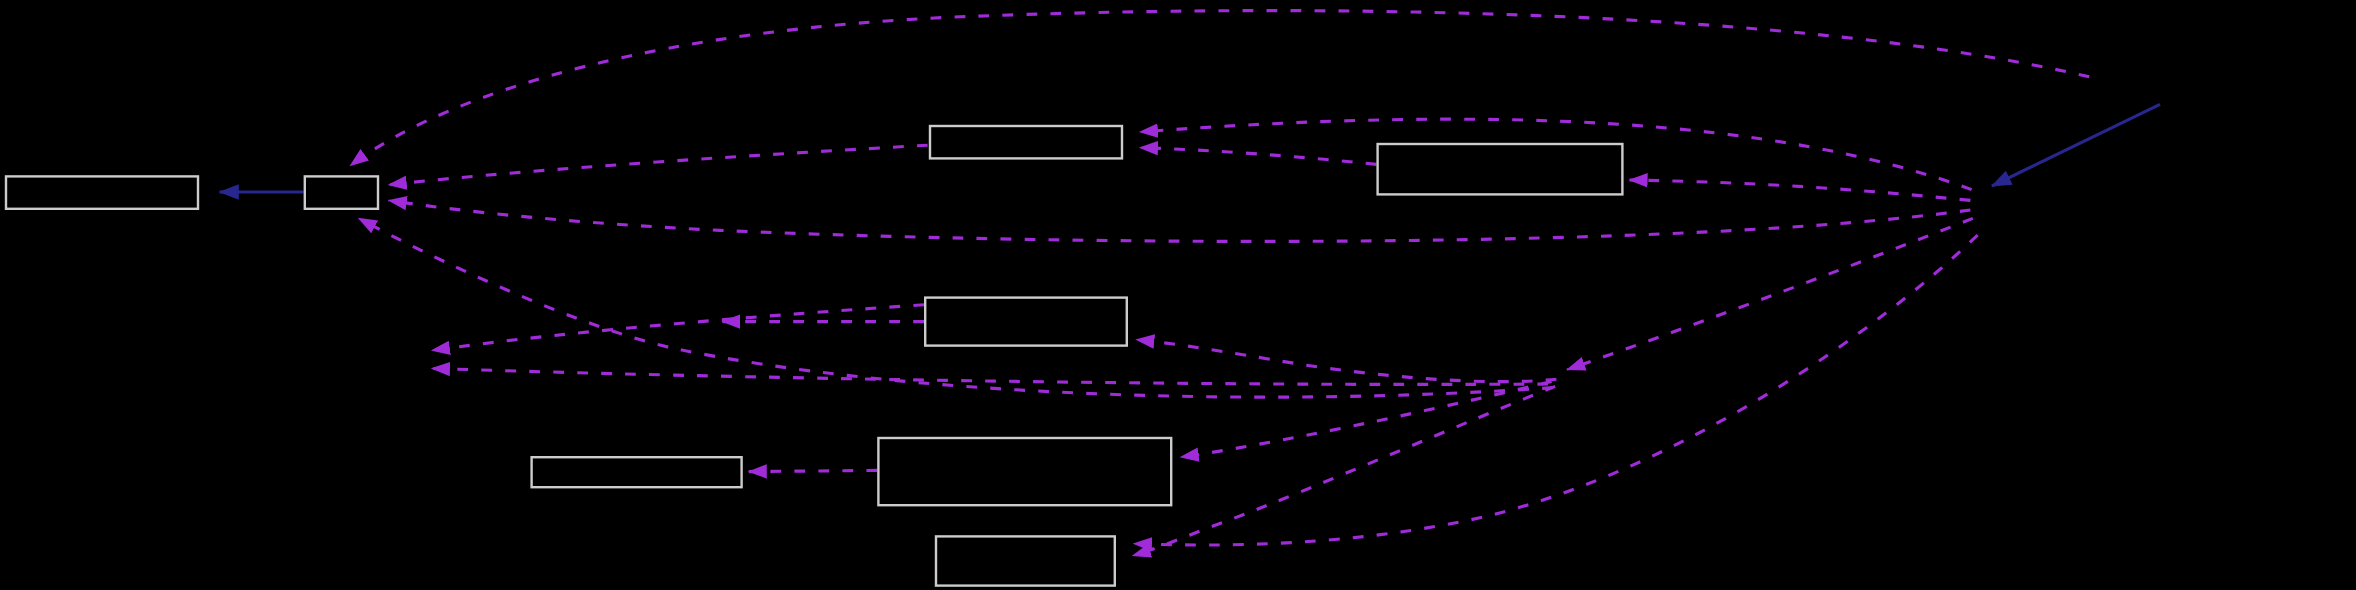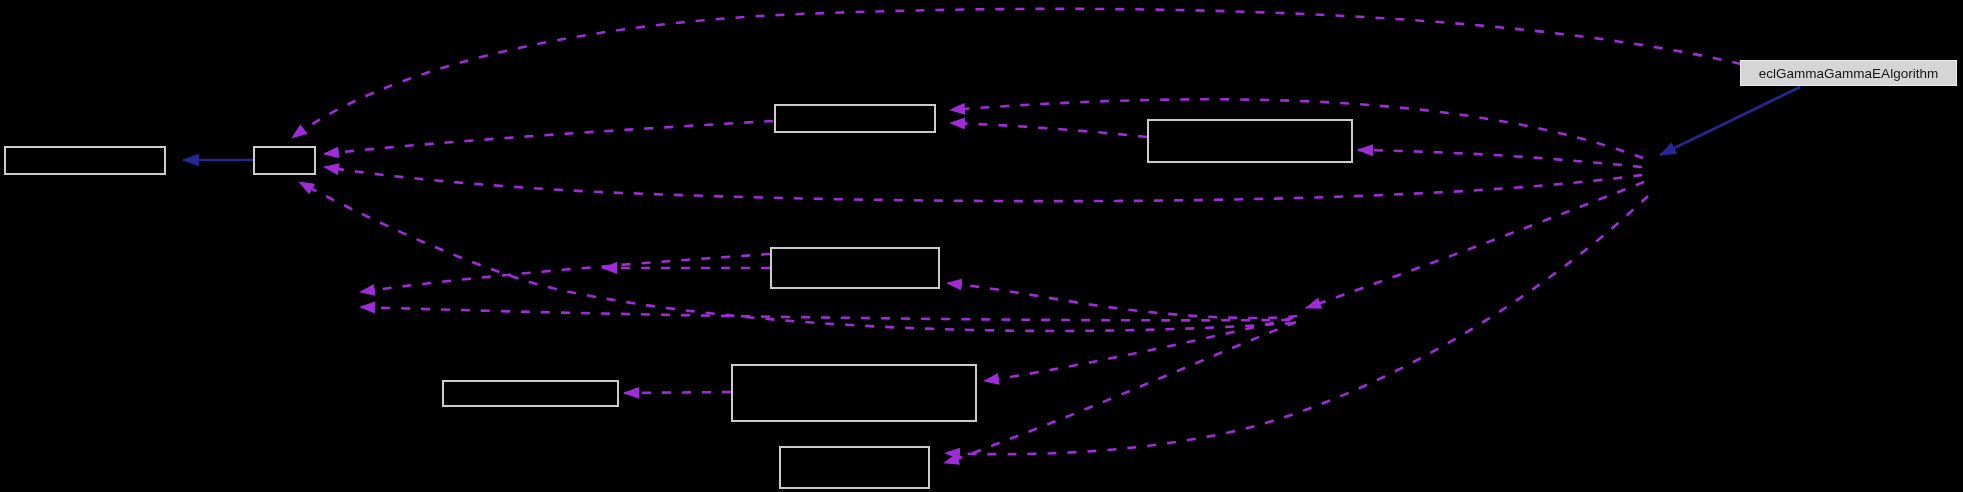--- a/index.html
+++ b/index.html
@@ -74,16 +74,13 @@
       <path d="M 731,392 L 624,393" class="edge-dashed" marker-end="url(#arrow-dash)"></path>
       <rect x="5" y="147" width="160" height="27" class="graph-node"></rect>
       <rect x="254" y="147" width="61" height="27" class="graph-node"></rect>
       <rect x="775" y="105" width="160" height="27" class="graph-node"></rect>
       <rect x="1148" y="120" width="204" height="42" class="graph-node"></rect>
       <rect x="771" y="248" width="168" height="40" class="graph-node"></rect>
       <rect x="443" y="381" width="175" height="25" class="graph-node"></rect>
       <rect x="732" y="365" width="244" height="56" class="graph-node"></rect>
       <rect x="780" y="447" width="149" height="41" class="graph-node"></rect>
     </svg>
-  <div class="main-node" id="main-node" style="left: 1740px; top: 60px; width: 217px; height: 26px; background: rgb(213, 213, 213); border-color: rgb(237, 237, 237); color: rgb(22, 22, 22);">
-    <span>eclGammaGammaEAlgorithm</span>
-  </div>
 </div>
 
 </body></html>

